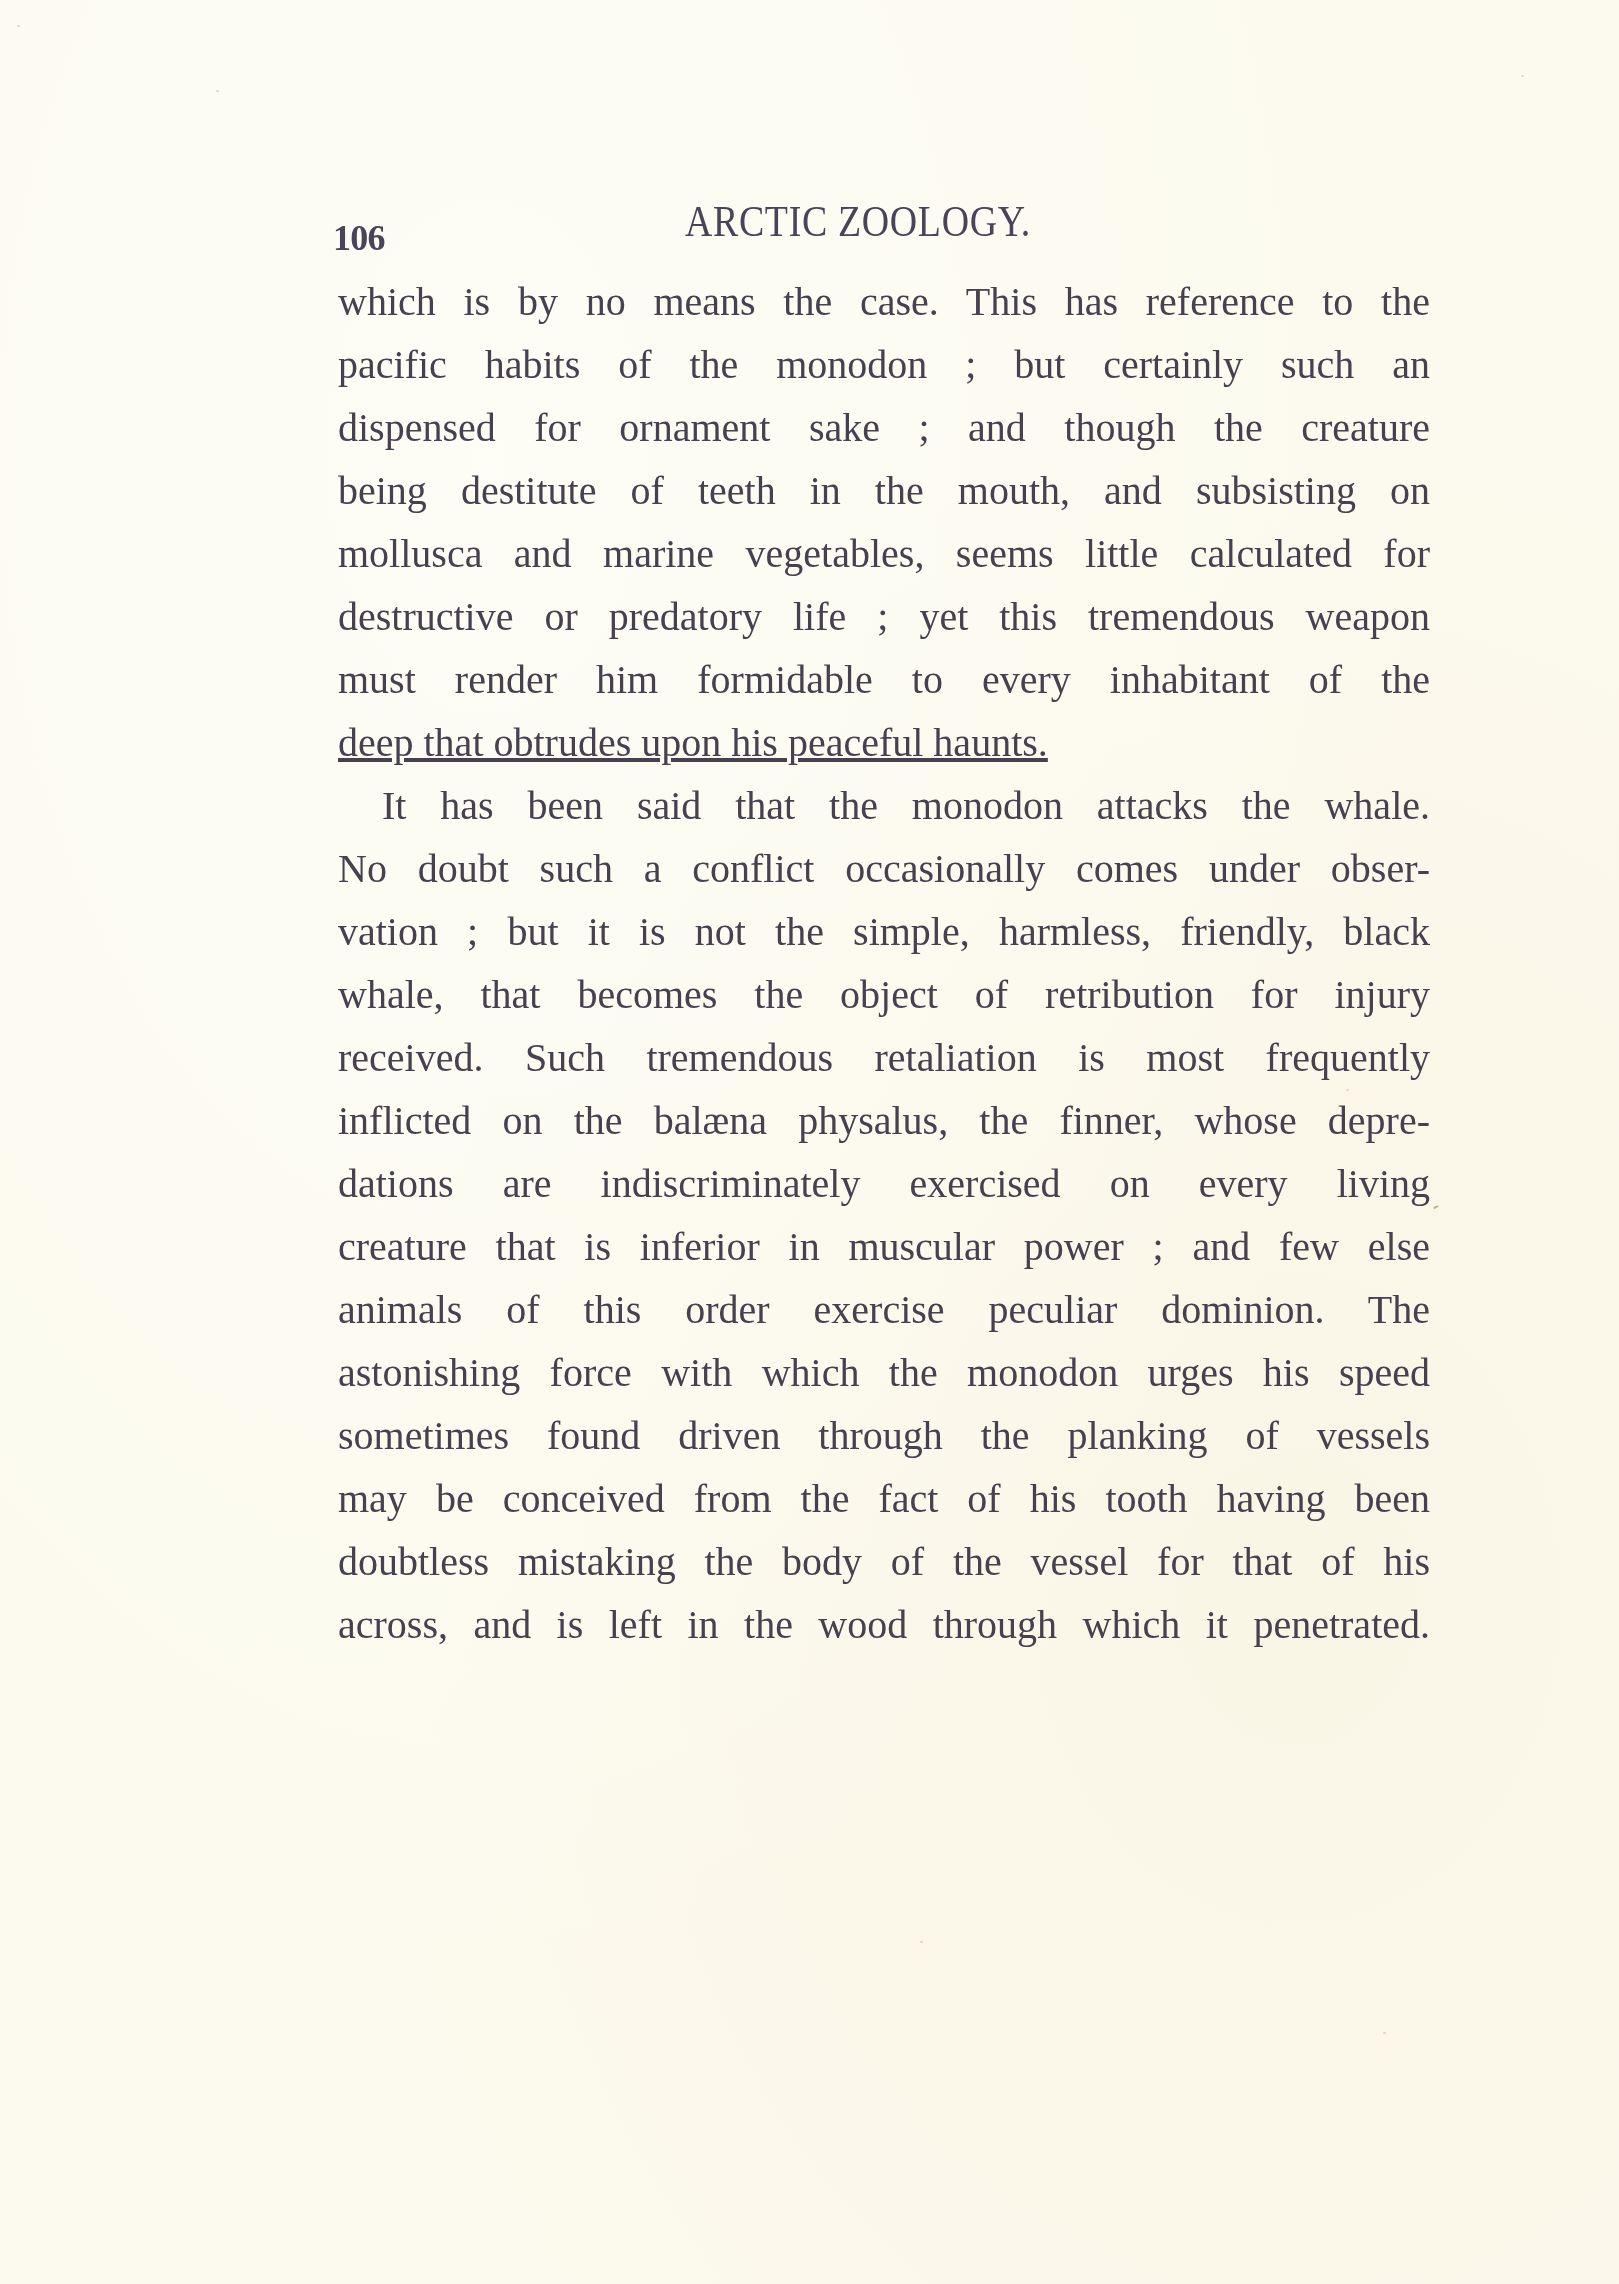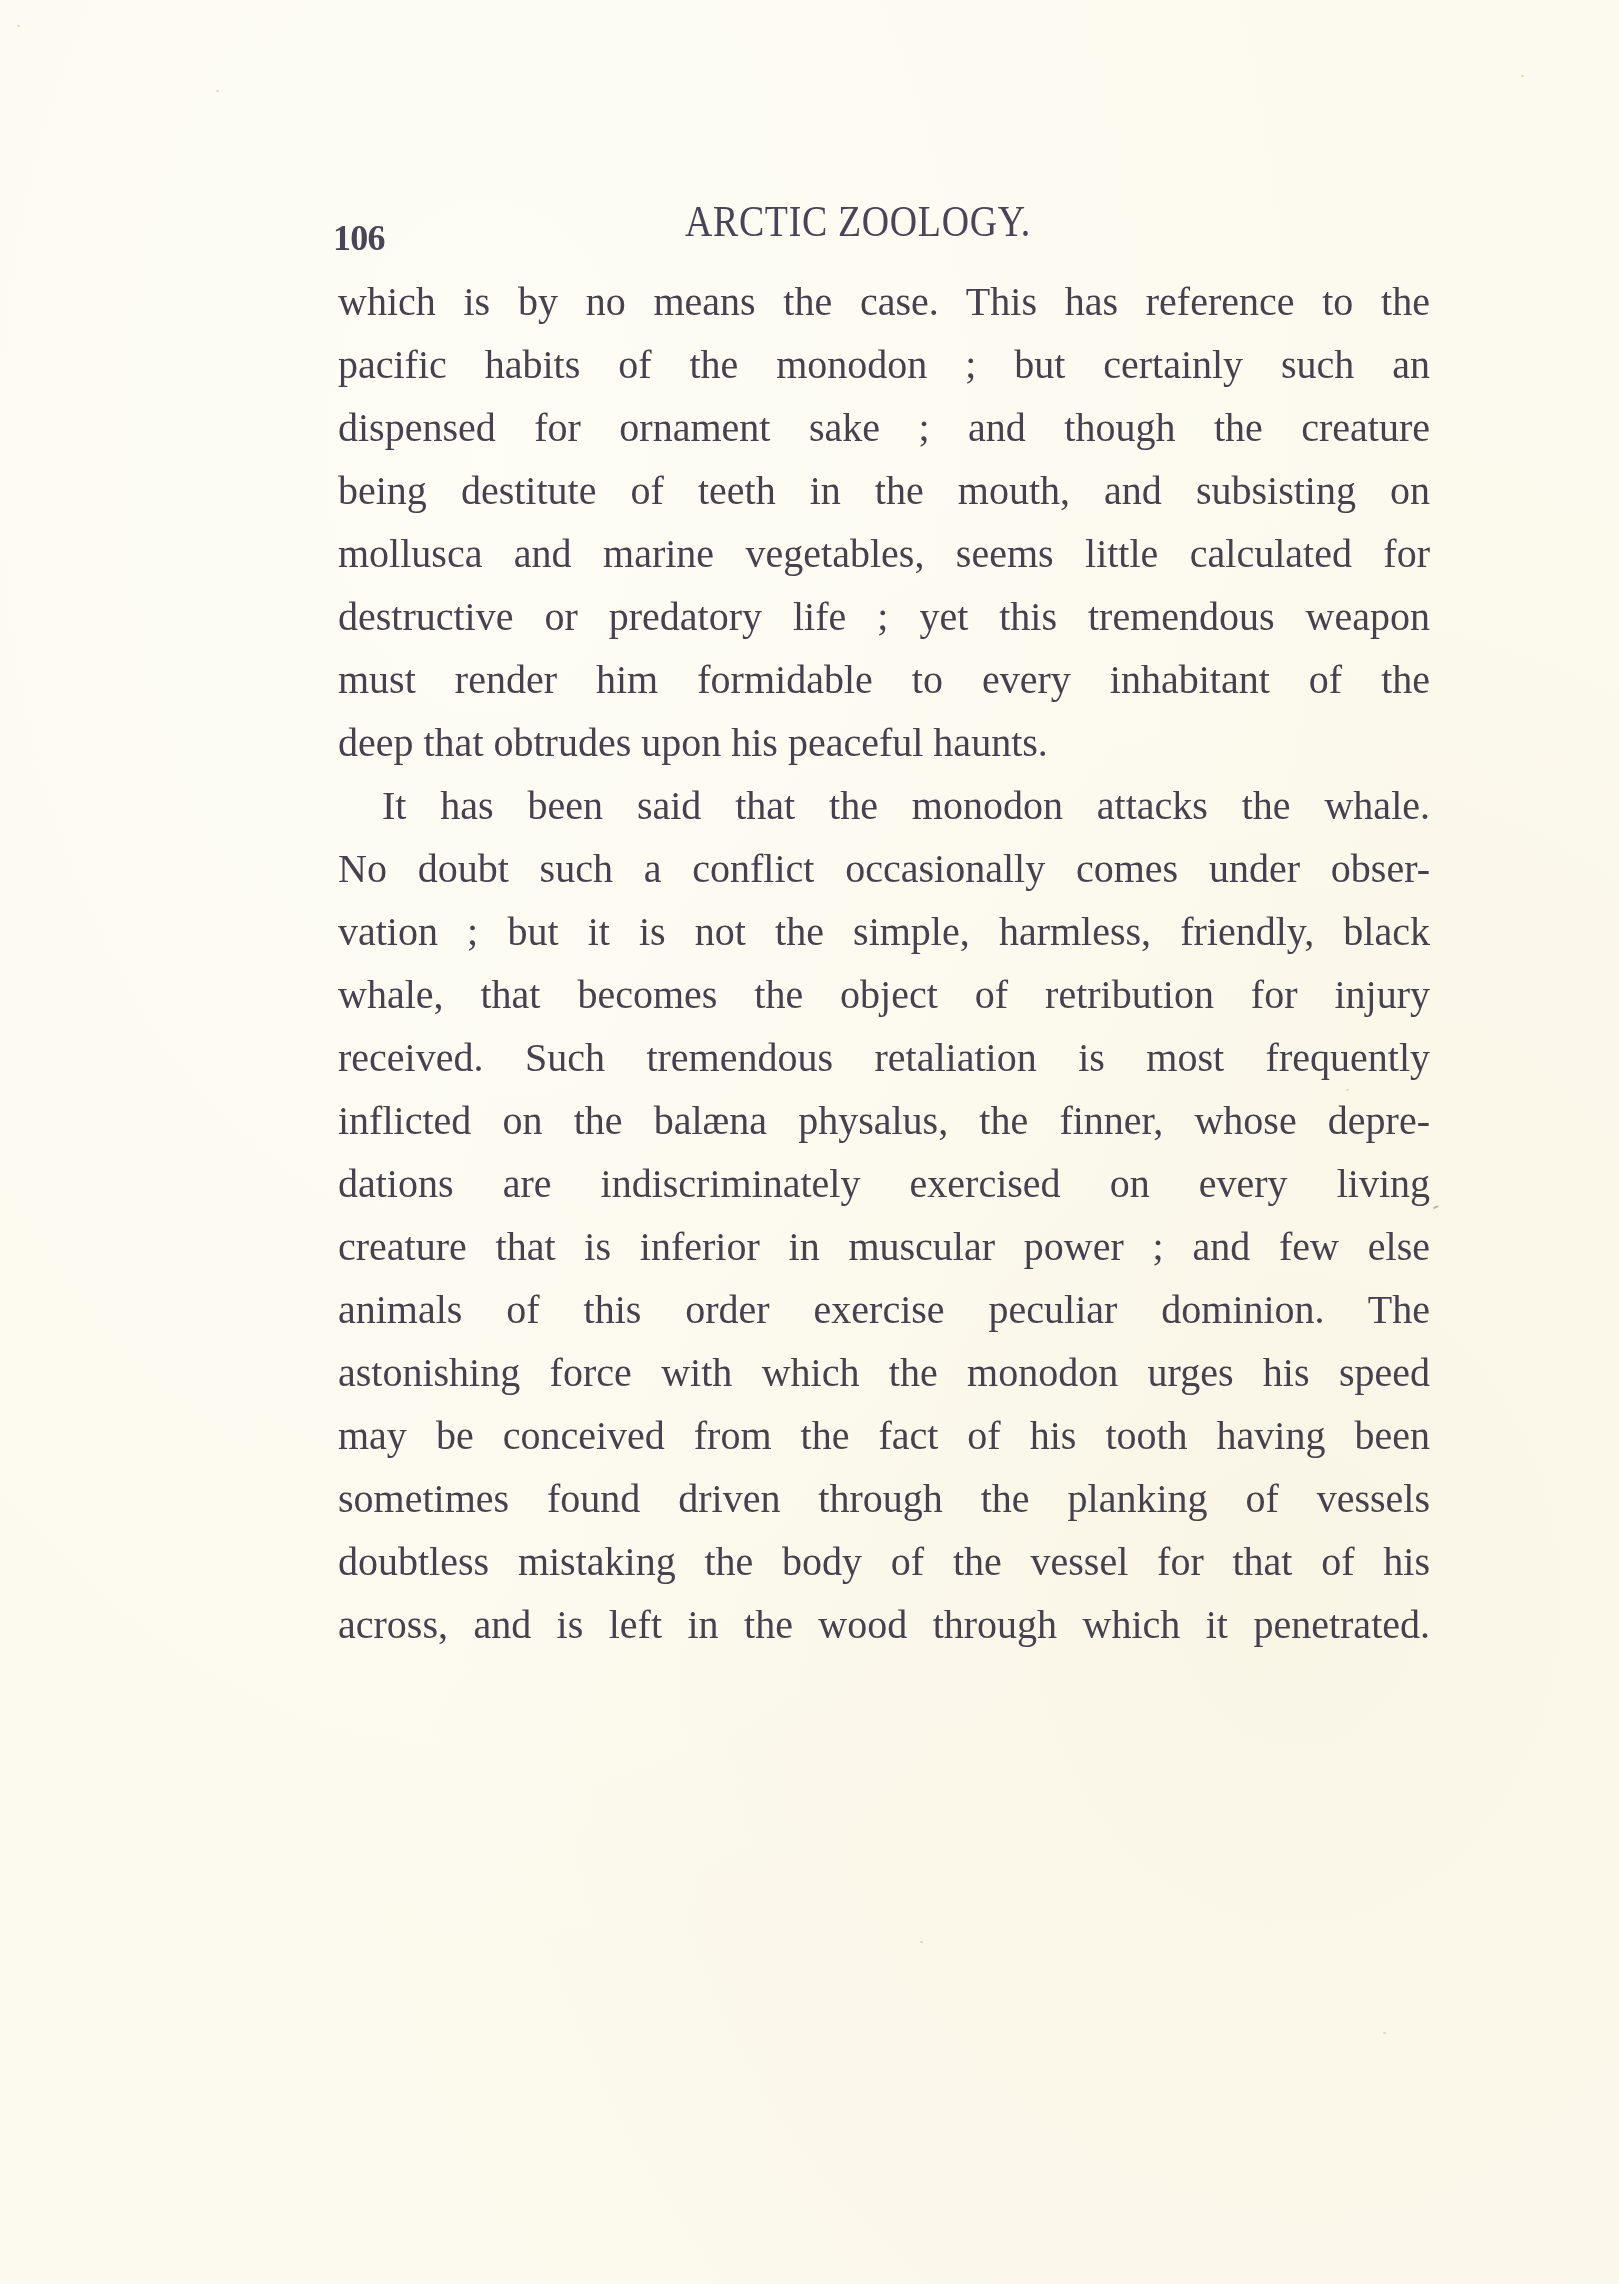--- a/index.html
+++ b/index.html
@@ -110,29 +110,29 @@
 </header>
 
 <main class="body-text" id="body-text">
     <div class="line"><span class="line-inner">which is by no means the case.  This has reference to the</span></div>
     <div class="line"><span class="line-inner">pacific habits of the monodon ; but certainly such an</span></div>
     <div class="line"><span class="line-inner">dispensed for ornament sake ; and though the creature</span></div>
     <div class="line"><span class="line-inner">being destitute of teeth in the mouth, and subsisting on</span></div>
     <div class="line"><span class="line-inner">mollusca and marine vegetables, seems little calculated for</span></div>
     <div class="line"><span class="line-inner">destructive or predatory life ; yet this tremendous weapon</span></div>
     <div class="line"><span class="line-inner">must render him formidable to every inhabitant of the</span></div>
-    <div class="line"><span class="line-inner" style="text-align-last: left; text-align: center;">deep that obtrudes upon his peaceful haunts.</span></div>
+    <div class="line"><span class="line-inner" style="text-align-last: left; text-align: center; text-decoration: underline;">deep that obtrudes upon his peaceful haunts.</span></div>
     <div class="line indent"><span class="line-inner">It has been said that the monodon attacks the whale.</span></div>
     <div class="line"><span class="line-inner">No doubt such a conflict occasionally comes under obser-</span></div>
     <div class="line"><span class="line-inner">vation ; but it is not the simple, harmless, friendly, black</span></div>
     <div class="line"><span class="line-inner">whale, that becomes the object of retribution for injury</span></div>
     <div class="line"><span class="line-inner">received.  Such tremendous retaliation is most frequently</span></div>
     <div class="line"><span class="line-inner">inflicted on the balæna physalus, the finner, whose depre-</span></div>
     <div class="line"><span class="line-inner">dations are indiscriminately exercised on every living</span></div>
     <div class="line"><span class="line-inner">creature that is inferior in muscular power ; and few else</span></div>
     <div class="line"><span class="line-inner">animals of this order exercise peculiar dominion.  The</span></div>
     <div class="line"><span class="line-inner">astonishing force with which the monodon urges his speed</span></div>
+    <div class="line"><span class="line-inner">sometimes found driven through the planking of vessels</span></div>
     <div class="line"><span class="line-inner">may be conceived from the fact of his tooth having been</span></div>
-    <div class="line"><span class="line-inner">sometimes found driven through the planking of vessels</span></div>
     <div class="line"><span class="line-inner">doubtless mistaking the body of the vessel for that of his</span></div>
     <div class="line"><span class="line-inner">across, and is left in the wood through which it penetrated.</span></div>
   </main>
 
 
 </body></html>

